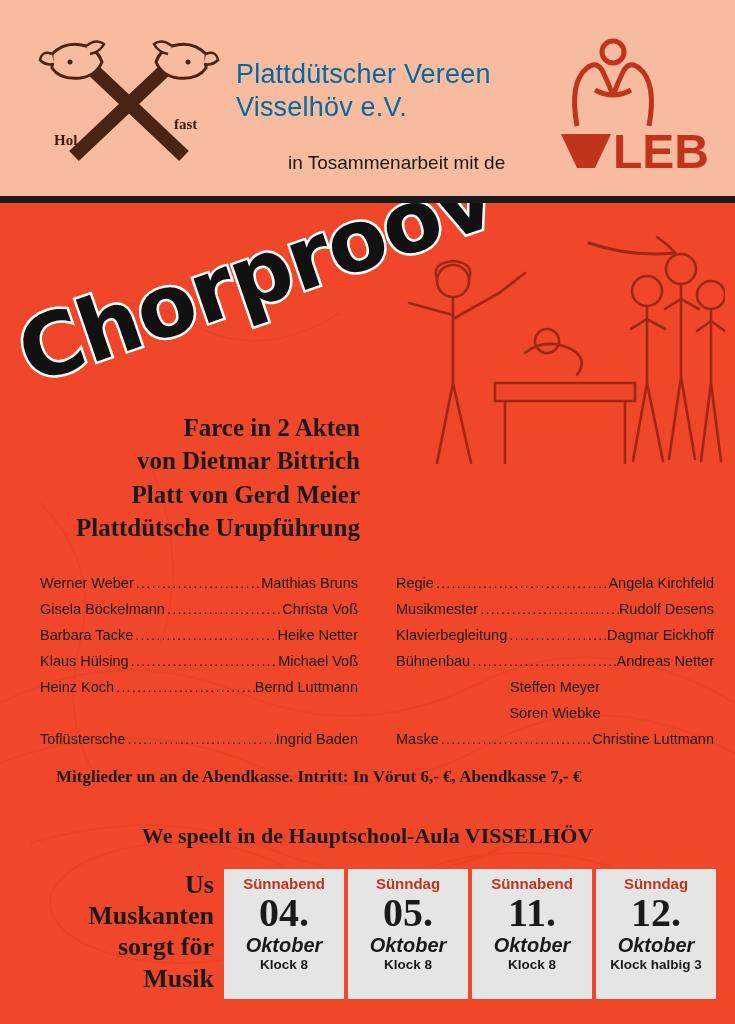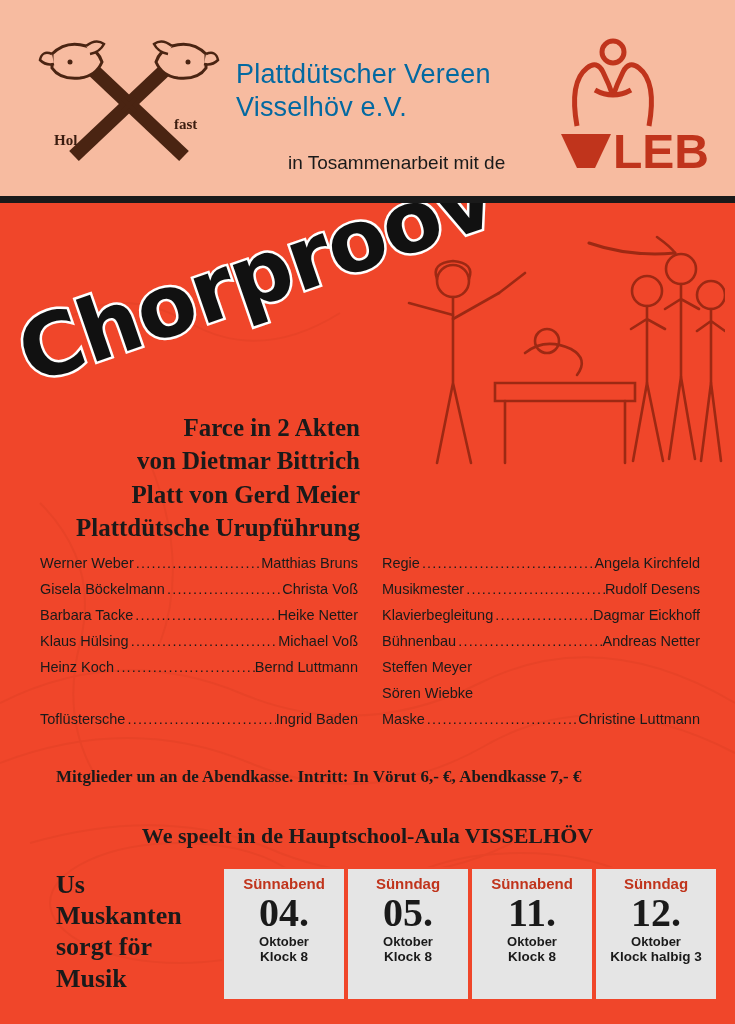--- a/index.html
+++ b/index.html
@@ -148,24 +148,24 @@
     font-weight: bold;
     font-size: 25px;
     line-height: 1.33;
     color: #1a1a1a;
   }
 
   
   .cast {
     position: absolute;
     left: 40px;
-    top: 352px;
+    top: 372px;
     width: 660px;
     display: flex;
-    gap: 24px;
+    gap: 38px;
     font-family: "Liberation Sans", sans-serif;
     font-size: 14.5px;
     color: #1a1a1a;
   }
   .cast-col { width: 318px; }
   .cast-row {
     display: flex;
     align-items: baseline;
     height: 26px;
     white-space: nowrap;
@@ -174,21 +174,21 @@
   .cast-role { flex: 0 0 auto; }
   .cast-dots {
     flex: 1 1 auto;
     overflow: hidden;
     letter-spacing: 1.2px;
     padding: 0 2px;
     color: #1a1a1a;
   }
   .cast-name { flex: 0 0 auto; }
   .cast-row.spacer { height: 26px; }
-  .cast-row.right-only { justify-content: flex-start; }
+  .cast-row.right-only { justify-content: center; }
 
   
   .tickets {
     position: absolute;
     left: 56px;
     top: 562px;
     width: 640px;
     font-family: "Liberation Serif", serif;
     font-weight: bold;
     font-size: 17px;
@@ -206,21 +206,21 @@
     font-size: 22px;
     color: #1a1a1a;
   }
 
   
   .musicians {
     position: absolute;
     left: 56px;
     top: 666px;
     width: 158px;
-    text-align: left;
+    text-align: right;
     font-family: "Liberation Serif", serif;
     font-weight: bold;
     font-size: 26px;
     line-height: 1.2;
     color: #1a1a1a;
   }
   .dates {
     position: absolute;
     left: 222px;
     top: 664px;
@@ -244,22 +244,23 @@
     color: #c0341c;
   }
   .date-day {
     font-size: 40px;
     font-weight: bold;
     line-height: 1.05;
     color: #1a1a1a;
     font-family: "Liberation Serif", serif;
   }
   .date-month {
-    font-size: 13px;
-    font-weight: bold;
+    font-size: 20px;
+    font-weight: bold;
+    font-style: italic;
   }
   .date-time {
     font-size: 13.5px;
     font-weight: bold;
   }
 </style>
 </head>
 <body>
 
 <div class="poster">

